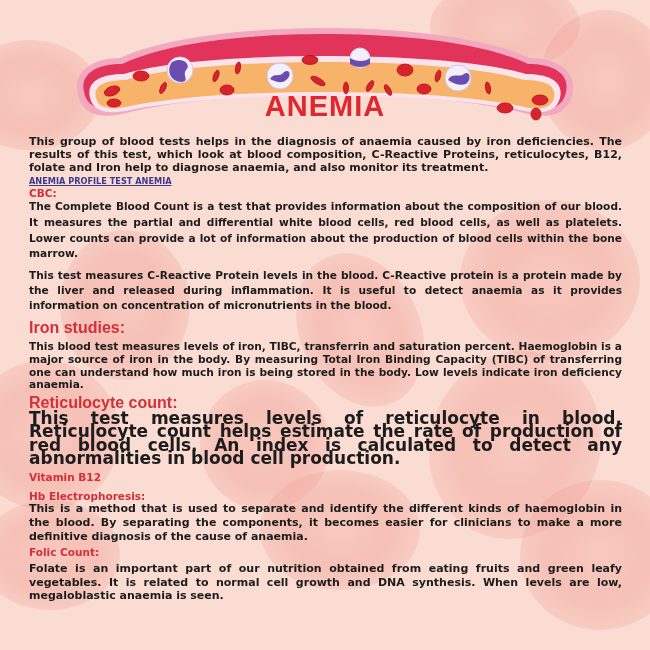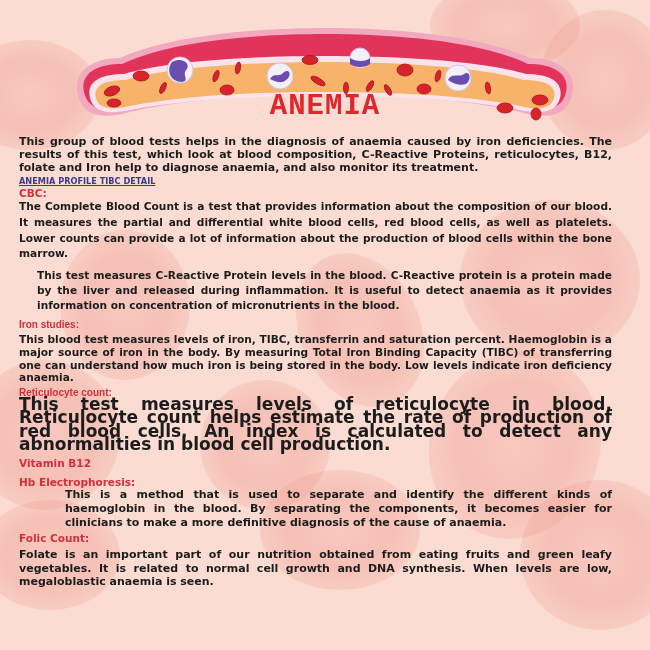--- a/index.html
+++ b/index.html
@@ -8,41 +8,41 @@
     background: #fbdcd2;
     font-family: "DejaVu Sans", sans-serif;
   }
   .bg-cell {
     position: absolute; border-radius: 50%;
     background: radial-gradient(ellipse at center, rgba(240,150,140,0.28) 0%, rgba(236,140,130,0.35) 45%, rgba(232,130,120,0.18) 70%, rgba(250,210,200,0) 100%);
   }
   .hero { position: absolute; left: 0; top: 0; width: 650px; height: 130px; }
   .title {
     position: absolute; left: 0; width: 650px; top: 90px; text-align: center;
-    font-family: Liberation Mono, monospace; font-weight: bold;
+    font-family: Liberation Sans, sans-serif; font-weight: bold;
     font-size: 29px; color: #e0262f; letter-spacing: 1px;
   }
   .content {
-    position: absolute; left: 19px; top: 136px; width: 593px;
+    position: absolute; left: 29px; top: 136px; width: 593px;
     color: #1c1c1c;
   }
   .para {
     font-family: "DejaVu Sans", sans-serif; font-weight: bold;
     font-size: 10.6px; line-height: 13px; text-align: justify; margin: 0;
   }
   .intro { font-size: 11px; line-height: 12.8px; }
   .subhead {
     font-family: "DejaVu Sans", sans-serif; font-weight: bold; font-size: 8.2px;
     color: #3d3a8c; text-decoration: underline; margin: 2px 0 1px 0;
   }
   .sec-title {
     font-family: "DejaVu Sans", sans-serif; font-weight: bold; font-size: 10.5px;
     color: #d42f3a; margin: 0;
   }
-  .sec-title.sans { font-family: "Liberation Sans", sans-serif; font-size: 10px; }
+  .sec-title.sans { font-family: "Liberation Sans", sans-serif; font-size: 16px; }
   .gap-s { height: 3px; }
   .gap-m { height: 6px; }
 </style>
 </head>
 <body>
 
 <div>
   <div class="bg-cell" style="left:-40px;top:40px;width:140px;height:110px;"></div>
   <div class="bg-cell" style="left:430px;top:-20px;width:150px;height:90px;"></div>
   <div class="bg-cell" style="left:540px;top:10px;width:130px;height:140px;"></div>
@@ -97,50 +97,50 @@
     <path d="M350,58 C356,62 366,62 370,58 L370,64 C364,68 356,68 350,64 Z" fill="#6b4db0"></path>
     <circle cx="458" cy="78" r="13" fill="#f4f0fa" stroke="#d0c6e8"></circle>
     <path d="M448,80 C452,72 460,78 464,74 C470,70 472,80 466,84 C460,86 454,84 448,80 Z" fill="#6b4db0"></path>
   </g>
 </svg>
 
 <div class="title">ANEMIA</div>
 
 <div class="content">
   <p class="para intro">This group of blood tests helps in the diagnosis of anaemia caused by iron deficiencies. The results of this test, which look at blood composition, C-Reactive Proteins, reticulocytes, B12, folate and Iron help to diagnose anaemia, and also monitor its treatment.</p>
-  <div class="subhead">ANEMIA PROFILE TIBC DETAIL</div>
+  <div class="subhead">ANEMIA PROFILE TEST ANEMIA</div>
 
   <div>
     <div class="sec-title">CBC:</div>
     <p class="para" style="line-height:15.6px;">The Complete Blood Count is a test that provides information about the composition of our blood. It measures the partial and differential white blood cells, red blood cells, as well as platelets. Lower counts can provide a lot of information about the production of blood cells within the bone marrow.</p>
   </div>
   <div class="gap-s"></div>
   <div>
     <div style="height:3px"></div>
-    <p class="para" style="line-height:15.2px;margin-left:18px;">This test measures C-Reactive Protein levels in the blood. C-Reactive protein is a protein made by the liver and released during inflammation. It is useful to detect anaemia as it provides information on concentration of micronutrients in the blood.</p>
+    <p class="para" style="line-height:15.2px;">This test measures C-Reactive Protein levels in the blood. C-Reactive protein is a protein made by the liver and released during inflammation. It is useful to detect anaemia as it provides information on concentration of micronutrients in the blood.</p>
   </div>
   <div class="gap-m"></div>
   <div>
     <div class="sec-title sans">Iron studies:</div>
     <div style="height:3px"></div>
     <p class="para" style="line-height:12.6px;">This blood test measures levels of iron, TIBC, transferrin and saturation percent. Haemoglobin is a major source of iron in the body. By measuring Total Iron Binding Capacity (TIBC) of transferring one can understand how much iron is being stored in the body. Low levels indicate iron deficiency anaemia.</p>
   </div>
   <div class="gap-s"></div>
   <div>
     <div class="sec-title sans">Reticulocyte count:</div>
     <p class="para" style="line-height:13.4px;font-size:17px;">This test measures levels of reticulocyte in blood. Reticulocyte count helps estimate the rate of production of red blood cells. An index is calculated to detect any abnormalities in blood cell production.</p>
   </div>
   <div class="gap-m"></div>
   <div>
     <div class="sec-title">Vitamin B12</div>
     <div style="height:7px"></div>
   </div>
   <div>
     <div class="sec-title">Hb Electrophoresis:</div>
-    <p class="para" style="line-height:13.6px;font-size:11px;margin-left:46px;">This is a method that is used to separate and identify the different kinds of haemoglobin in the blood. By separating the components, it becomes easier for clinicians to make a more definitive diagnosis of the cause of anaemia.</p>
+    <p class="para" style="line-height:13.6px;font-size:11px;">This is a method that is used to separate and identify the different kinds of haemoglobin in the blood. By separating the components, it becomes easier for clinicians to make a more definitive diagnosis of the cause of anaemia.</p>
   </div>
   <div class="gap-s"></div>
   <div>
     <div class="sec-title">Folic Count:</div>
     <div style="height:4px"></div>
     <p class="para" style="line-height:13.4px;font-size:11px;">Folate is an important part of our nutrition obtained from eating fruits and green leafy vegetables. It is related to normal cell growth and DNA synthesis. When levels are low, megaloblastic anaemia is seen.</p>
   </div>
 </div>
 
 </body></html>

